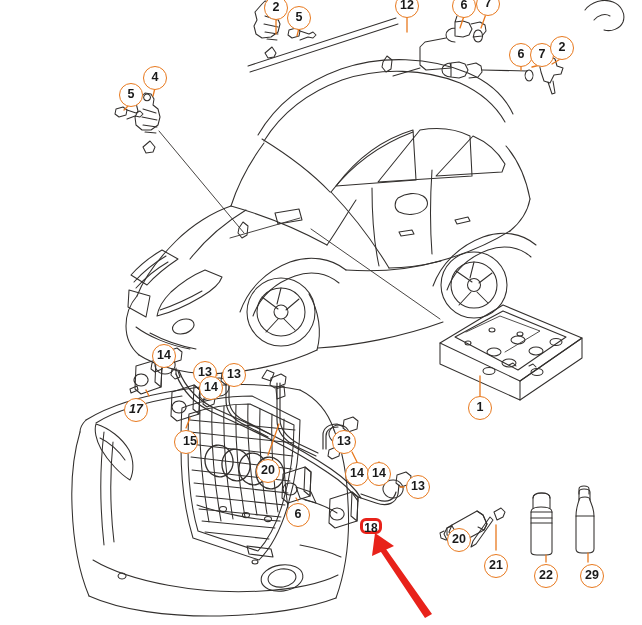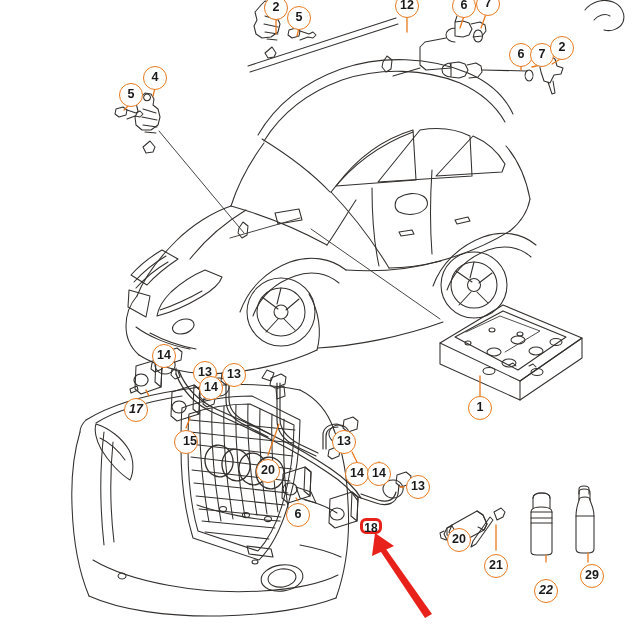--- a/index.html
+++ b/index.html
@@ -387,17 +387,17 @@
       <div class="callout" style="left: 174px; top: 430px; text-align: right;">15</div>
       <div class="callout" style="left: 256px; top: 459px;">20</div>
       <div class="callout" style="left: 332px; top: 430px;">13</div>
       <div class="callout" style="left: 345px; top: 462px;">14</div>
       <div class="callout" style="left: 286px; top: 503px;">6</div>
       <div class="callout" style="left: 367px; top: 462px;">14</div>
       <div class="callout" style="left: 406px; top: 475px;">13</div>
       <div class="callout hl" style="left: 360px; top: 518px;">18</div>
       <div class="callout" style="left: 447px; top: 528px;">20</div>
       <div class="callout" style="left: 484px; top: 554px;">21</div>
-      <div class="callout" style="left: 534px; top: 579px; font-style: italic;">22</div>
+      <div class="callout" style="left: 534px; top: 564px;">22</div>
       <div class="callout" style="left: 580px; top: 564px;">29</div>
     </div>
 
 </div>
 
 </body></html>

